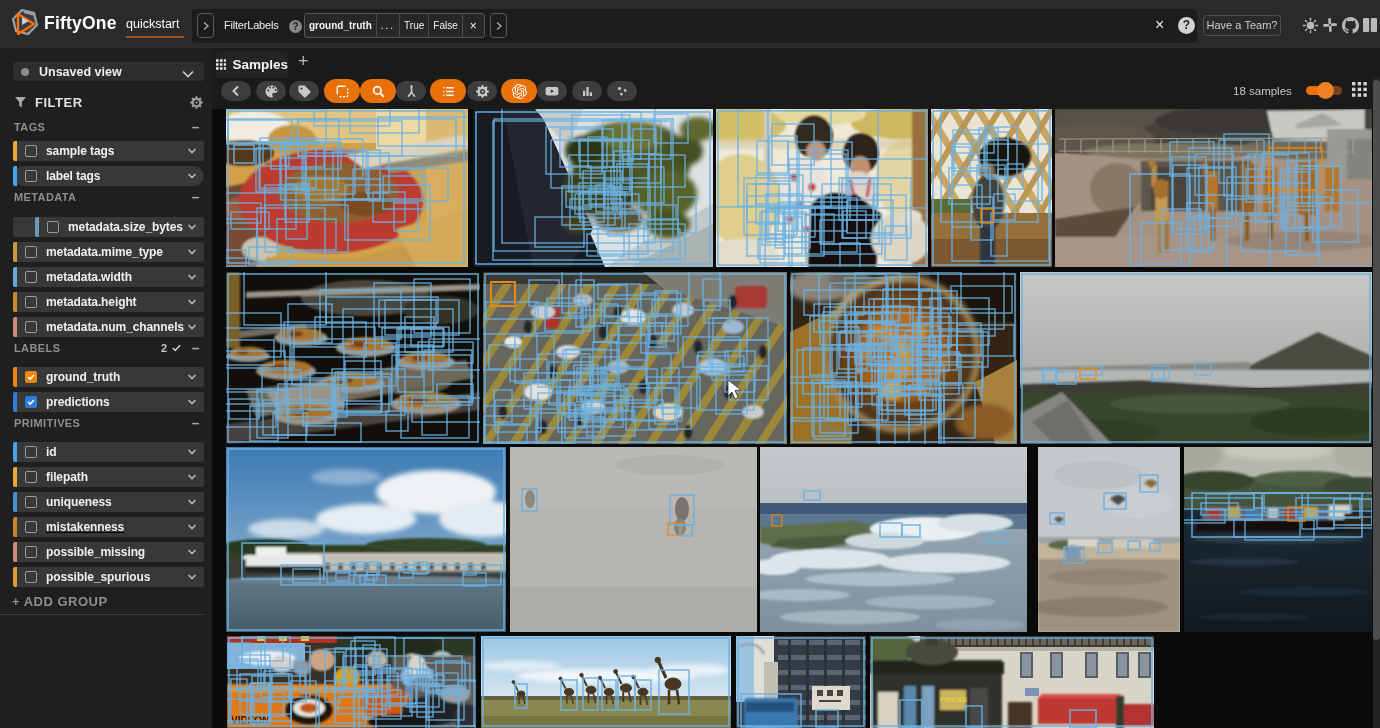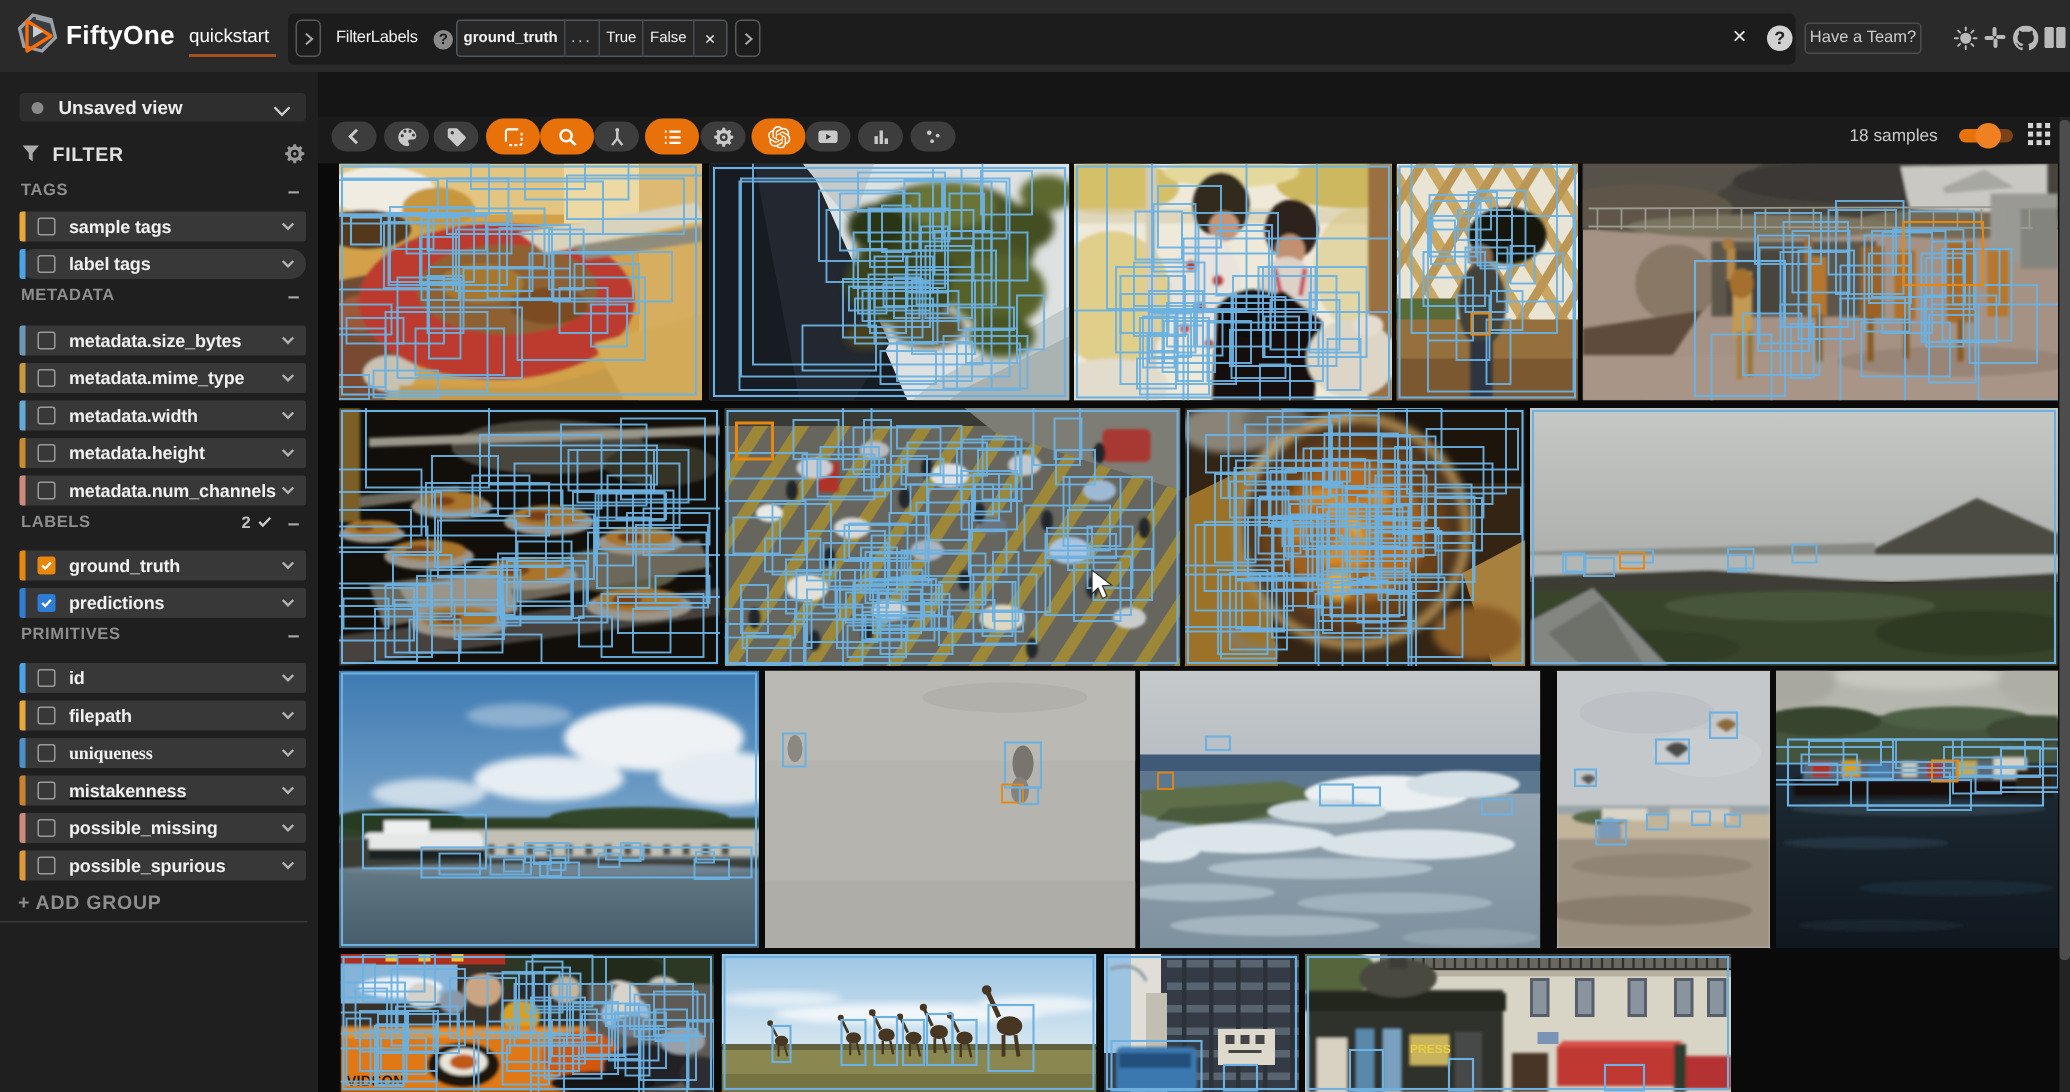--- a/index.html
+++ b/index.html
@@ -163,21 +163,21 @@
       </div>
 <div class="srow" style="top:118px;border-radius:10px;">
         <div class="bar" style="background:#4aa3e8"></div>
         <div class="cb"></div>
         <span class="slabel">label tags</span>
         <svg class="chev" width="12" height="12" viewBox="0 0 12 12">
           <path d="M2.5,4 L6,7.5 L9.5,4" stroke="#b5b5b5" stroke-width="1.6" fill="none"></path>
         </svg>
       </div>
 <div class="shead" style="top:143px"><span>METADATA</span><span class="minus">–</span></div>
-<div class="srow" style="top:169px;">
+<div class="srow" style="top:169px;padding-left:22px;">
         <div class="bar" style="background:#6a98b5"></div>
         <div class="cb"></div>
         <span class="slabel">metadata.size_bytes</span>
         <svg class="chev" width="12" height="12" viewBox="0 0 12 12">
           <path d="M2.5,4 L6,7.5 L9.5,4" stroke="#b5b5b5" stroke-width="1.6" fill="none"></path>
         </svg>
       </div>
 <div class="srow" style="top:194px;">
         <div class="bar" style="background:#c9983e"></div>
         <div class="cb"></div>
@@ -247,21 +247,21 @@
         </svg>
       </div>
 <div class="srow" style="top:419px;">
         <div class="bar" style="background:#e8a838"></div>
         <div class="cb"></div>
         <span class="slabel">filepath</span>
         <svg class="chev" width="12" height="12" viewBox="0 0 12 12">
           <path d="M2.5,4 L6,7.5 L9.5,4" stroke="#b5b5b5" stroke-width="1.6" fill="none"></path>
         </svg>
       </div>
-<div class="srow" style="top:444px;font-family:Liberation Serif, serif;">
+<div class="srow" style="top:444px;">
         <div class="bar" style="background:#4a90c8"></div>
         <div class="cb"></div>
         <span class="slabel">uniqueness</span>
         <svg class="chev" width="12" height="12" viewBox="0 0 12 12">
           <path d="M2.5,4 L6,7.5 L9.5,4" stroke="#b5b5b5" stroke-width="1.6" fill="none"></path>
         </svg>
       </div>
 <div class="srow" style="top:469px;text-decoration:underline;">
         <div class="bar" style="background:#c9832e"></div>
         <div class="cb"></div>
@@ -283,20 +283,39 @@
         <div class="cb"></div>
         <span class="slabel">possible_spurious</span>
         <svg class="chev" width="12" height="12" viewBox="0 0 12 12">
           <path d="M2.5,4 L6,7.5 L9.5,4" stroke="#b5b5b5" stroke-width="1.6" fill="none"></path>
         </svg>
       </div>
 <div id="addgroup">+ ADD GROUP</div>
       <div style="position:absolute;left:0px;top:566px;width:205px;height:1px;background:#3a3a3a"></div>
 </div>
 
+<div id="tabbar">
+  <div id="tab">
+        <svg width="13" height="13" viewBox="0 0 13 13">
+          <g fill="#e8e8e8">
+            <rect width="3.2" height="3.2"></rect>
+            <rect x="4.9" width="3.2" height="3.2"></rect>
+            <rect x="9.8" width="3.2" height="3.2"></rect>
+            <rect y="4.9" width="3.2" height="3.2"></rect>
+            <rect x="4.9" y="4.9" width="3.2" height="3.2"></rect>
+            <rect x="9.8" y="4.9" width="3.2" height="3.2"></rect>
+            <rect y="9.8" width="3.2" height="3.2"></rect>
+            <rect x="4.9" y="9.8" width="3.2" height="3.2"></rect>
+            <rect x="9.8" y="9.8" width="3.2" height="3.2"></rect>
+          </g>
+        </svg>
+        <span>Samples</span>
+      </div>
+  <span id="plus">+</span>
+</div>
 
 <div id="toolbar">
       <div class="pill" style="left:9px">
         <svg width="14" height="14" viewBox="0 0 14 14">
           <path d="M9,2.5 L4.5,7 L9,11.5" stroke="#c9c9c9" stroke-width="2" fill="none"></path>
         </svg>
       </div>
       <div class="pill" style="left:44px">
         <svg width="15" height="15" viewBox="0 0 20 20">
           <path fill="#c9c9c9" d="M10,2 a8,8 0 1,0 0,16 c1.2,0 1.8,-0.9 1.8,-1.8 0,-0.5 -0.2,-0.9 -0.5,-1.2 -0.3,-0.3 -0.5,-0.7 -0.5,-1.2 0,-1 0.8,-1.8 1.8,-1.8 h2.1 c2,0 3.3,-1.3 3.3,-3 C18,5.2 14.4,2 10,2 z M5.5,10 a1.4,1.4 0 1,1 0,-2.8 a1.4,1.4 0 0,1 0,2.8 z M8,6 a1.4,1.4 0 1,1 0,-2.8 A1.4,1.4 0 0,1 8,6 z M12.5,6 a1.4,1.4 0 1,1 0,-2.8 a1.4,1.4 0 0,1 0,2.8 z M15.5,9.5 a1.4,1.4 0 1,1 0,-2.8 a1.4,1.4 0 0,1 0,2.8 z"></path>

